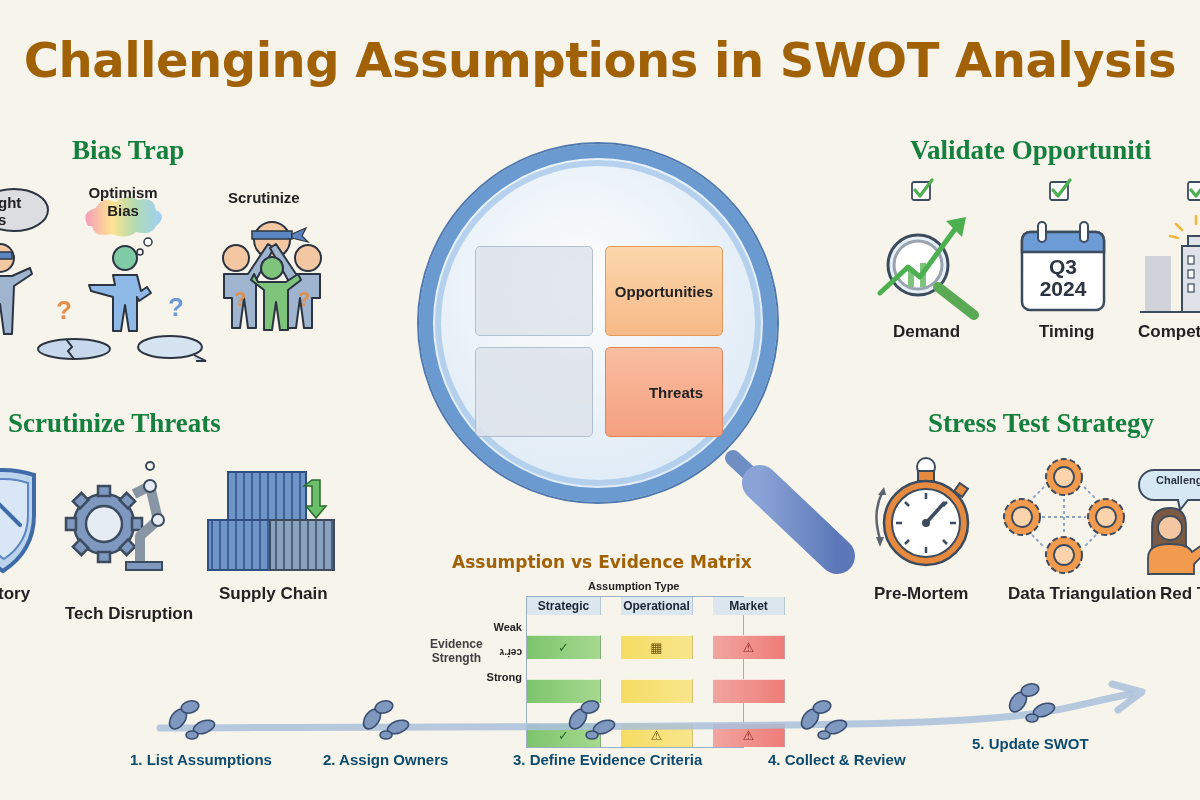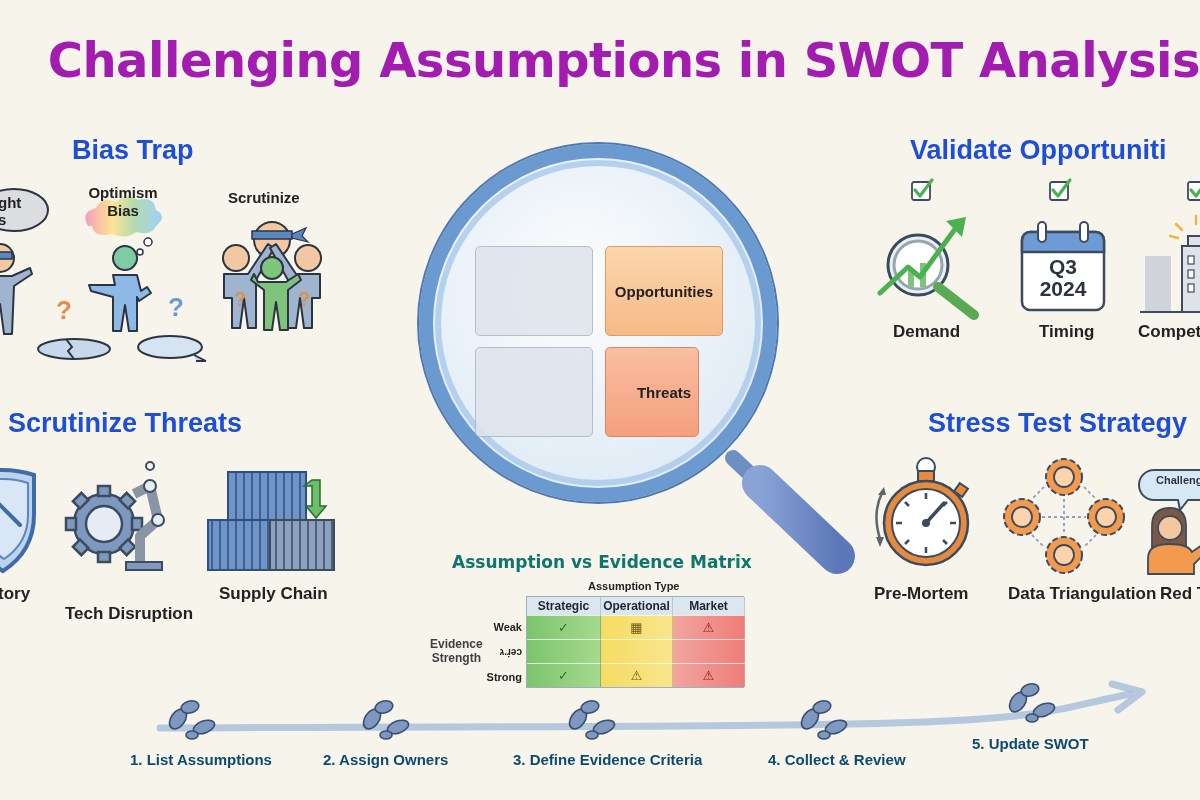--- a/index.html
+++ b/index.html
@@ -5,40 +5,40 @@
   * { box-sizing: border-box; margin: 0; padding: 0; }
   html, body { width: 1200px; height: 800px; overflow: hidden; }
   body {
     background: #f7f4ec;
     font-family: "Liberation Sans", "DejaVu Sans", sans-serif;
     color: #1d2433;
     position: relative;
   }
   .abs { position: absolute; }
   .title {
-    left: 0; width: 1200px; top: 32px; text-align: right;
+    left: 0; width: 1200px; top: 32px; text-align: center;
     font-family: "DejaVu Sans", sans-serif;
-    font-weight: bold; font-size: 48px; color: #a21caf; letter-spacing: -0.5px;
+    font-weight: bold; font-size: 48px; color: #a16207; letter-spacing: -0.5px;
   }
   .section-title {
-    font-family: Liberation Sans, sans-serif;
-    font-weight: bold; font-size: 27px; color: #1d4ed8; white-space: nowrap;
+    font-family: Liberation Serif, serif;
+    font-weight: bold; font-size: 27px; color: #15803d; white-space: nowrap;
   }
   .lbl {
     font-size: 17px; font-weight: bold; color: #222; white-space: nowrap; text-align: center;
   }
   .small-lbl { font-size: 15px; font-weight: bold; color: #222; white-space: nowrap; text-align: center; }
   svg { overflow: visible; }
 
   
-  .matrix-title { left: 452px; top: 552px; font-family:"DejaVu Sans",sans-serif; font-weight:bold; font-size:17px; color:#0f766e; white-space:nowrap;}
+  .matrix-title { left: 452px; top: 552px; font-family:"DejaVu Sans",sans-serif; font-weight:bold; font-size:17px; color:#a16207; white-space:nowrap;}
   .matrix-axis-top { left: 588px; top: 580px; font-size: 11px; font-weight:bold; color:#222; white-space:nowrap; }
   .matrix {
     left: 526px; top: 596px; width: 218px; border: 1px solid #9bb0c4;
-    display: grid; grid-template-columns: 74px 72px 72px;
+    display: grid; grid-template-columns: 74px 72px 72px; gap: 20px;
   }
   .mh { background: #dbe6ef; font-size: 12px; font-weight: bold; text-align:center; height: 18px; line-height: 18px; border-right:1px solid #b9c8d6; color:#1d2433; }
   .mh:last-child { border-right: none; }
   .mc { height: 24px; display:flex; align-items:center; justify-content:center; border-top: 1px solid rgba(255,255,255,0.7); border-right:1px solid rgba(140,140,140,0.35); font-size: 13px; }
   .mc.g { background: linear-gradient(90deg,#7cc46c,#a6d98f); color:#2c6b2c; }
   .mc.y { background: linear-gradient(90deg,#f5dc63,#f8e68c); color:#6b5510; }
   .mc.r { background: linear-gradient(90deg,#f2a5a0,#ee7d78); color:#8e2220; }
   .row-lbl { font-size: 11px; font-weight: bold; color: #222; text-align: right; width: 60px; white-space: nowrap; }
   .evid-lbl { left: 430px; top: 637px; font-size: 12px; font-weight: bold; color:#404040; line-height: 14px; text-align: center; }
 
@@ -159,21 +159,21 @@
     <circle cx="183" cy="163" r="172" fill="url(#lens)" stroke="#6b9ad0" stroke-width="14"></circle>
     <circle cx="183" cy="163" r="160" fill="none" stroke="#a8c8ea" stroke-width="6" opacity="0.8"></circle>
     <circle cx="183" cy="163" r="180" fill="none" stroke="#4d78b0" stroke-width="2"></circle>
   </svg>
 </div>
 <div class="abs" style="left:475px;top:246px;width:118px;height:90px;background:#dfe4ec;border:1.5px solid #aab6c6;border-radius:5px;opacity:0.85;"></div>
 <div class="abs" style="left:605px;top:246px;width:118px;height:90px;background:linear-gradient(180deg,#fbd7ad,#f7b987);border:1.5px solid #e69a5c;border-radius:5px;display:flex;align-items:center;justify-content:center;">
   <span class="small-lbl">Opportunities</span>
 </div>
 <div class="abs" style="left:475px;top:347px;width:118px;height:90px;background:#dfe4ec;border:1.5px solid #aab6c6;border-radius:5px;opacity:0.85;"></div>
-<div class="abs" style="left:605px;top:347px;width:94px;height:90px;background:linear-gradient(180deg,#f9bea0,#f4a07f);border:1.5px solid #e08560;border-radius:5px;display:flex;align-items:center;justify-content:center;padding-left:24px;">
+<div class="abs" style="left:605px;top:347px;width:118px;height:90px;background:linear-gradient(180deg,#f9bea0,#f4a07f);border:1.5px solid #e08560;border-radius:5px;display:flex;align-items:center;justify-content:center;padding-left:24px;">
   <span class="small-lbl">Threats</span>
 </div>
 
 <div class="abs section-title" style="left:910px;top:135px;">Validate Opportuniti</div>
 
 <div class="abs" style="left:912px;top:180px;"><svg width="22" height="22">
       <use href="#checkbox"></use>
     </svg></div>
 <div class="abs" style="left:1050px;top:180px;"><svg width="22" height="22">
       <use href="#checkbox"></use>

